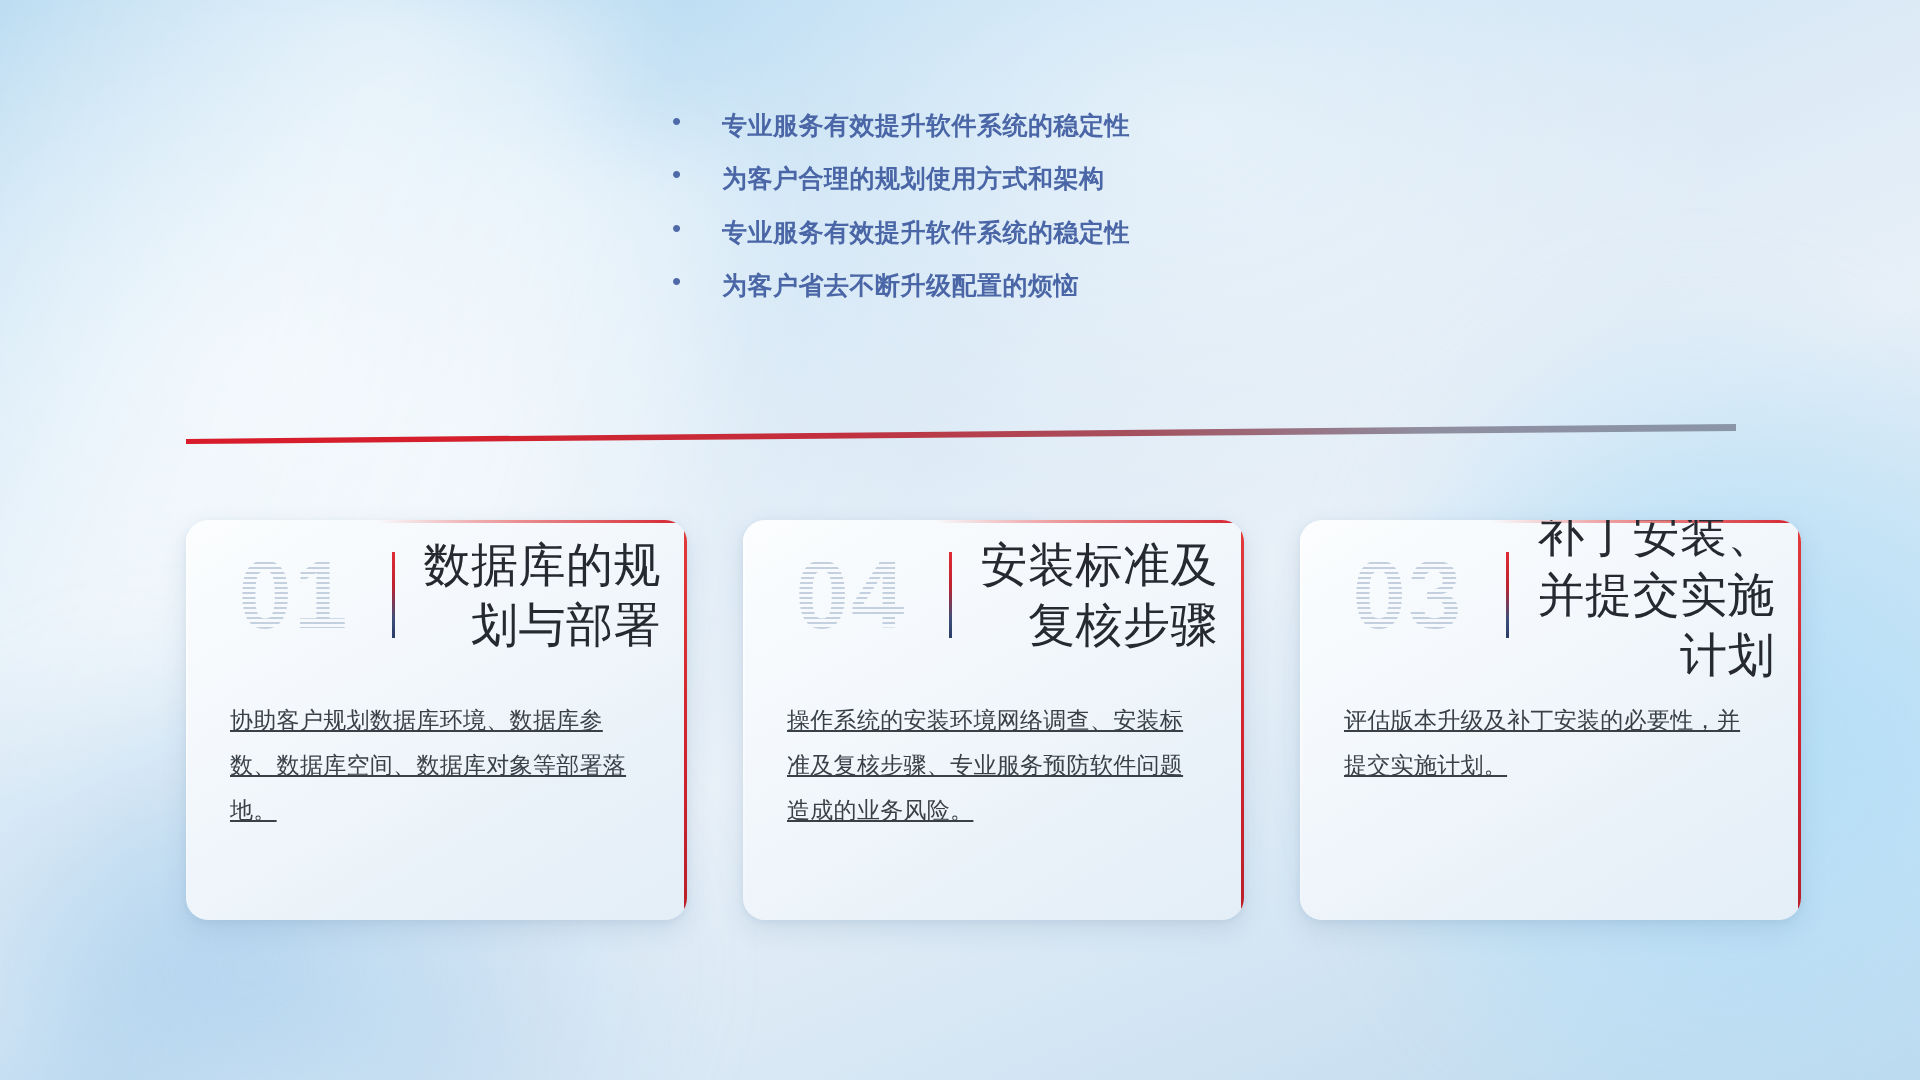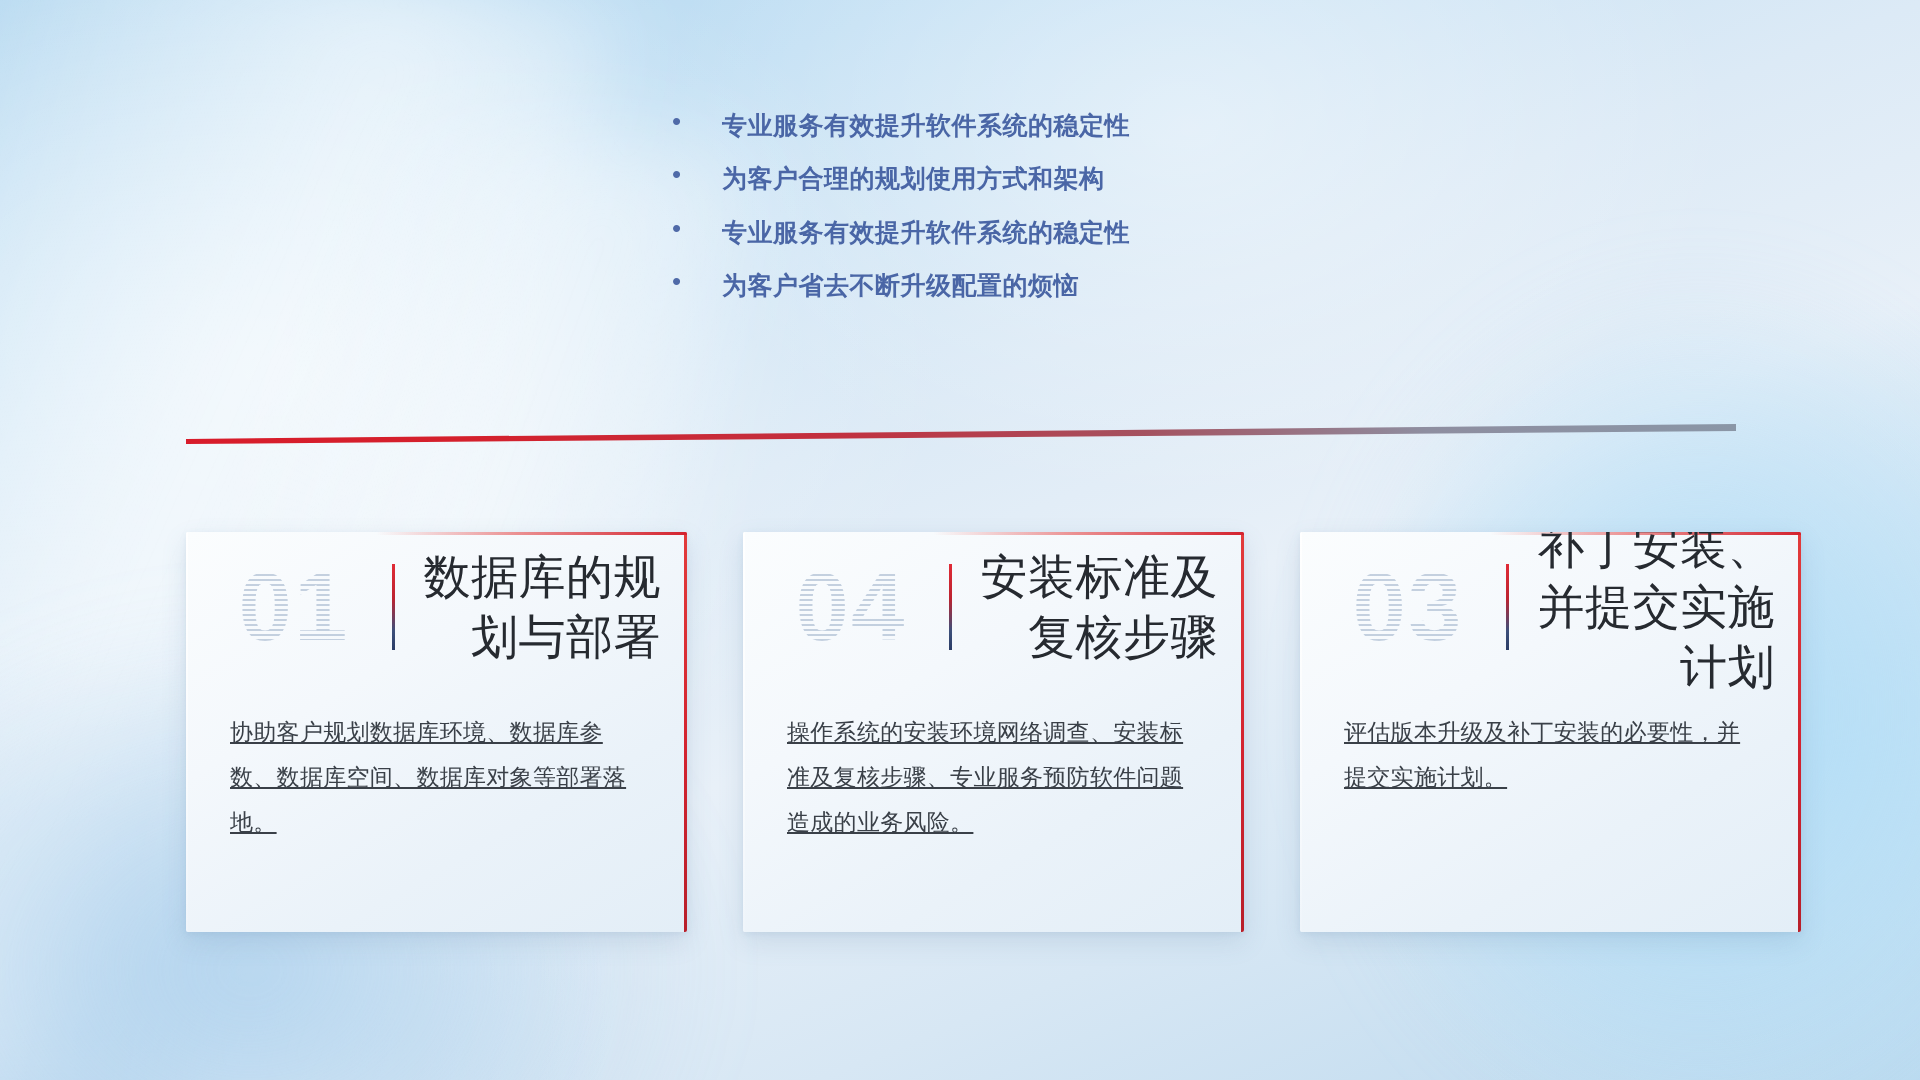--- a/index.html
+++ b/index.html
@@ -99,25 +99,24 @@
     top: 520px;
     width: 1615px;
     display: flex;
     gap: 56px;
     z-index: 5;
   }
   .card {
     position: relative;
     width: 545px;
     height: 400px;
-    border-radius: 2px;
+    border-radius: 22px;
     background: linear-gradient(150deg, #fbfdfe 0%, #f4f8fc 36%, #eaf2f9 70%, #e3eef7 100%);
     box-shadow: 0 10px 26px rgba(86,124,164,0.16), 0 2px 6px rgba(86,124,164,0.10);
     overflow: hidden;
-    margin-top: 12px;
   }
   
   .card-accent-right {
     position: absolute;
     right: 0; top: 0;
     width: 3px; height: 100%;
     background: linear-gradient(180deg, #e23b3b 0%, #d3232f 55%, #b81f2a 100%);
   }
   .card-accent-top {
     position: absolute;

